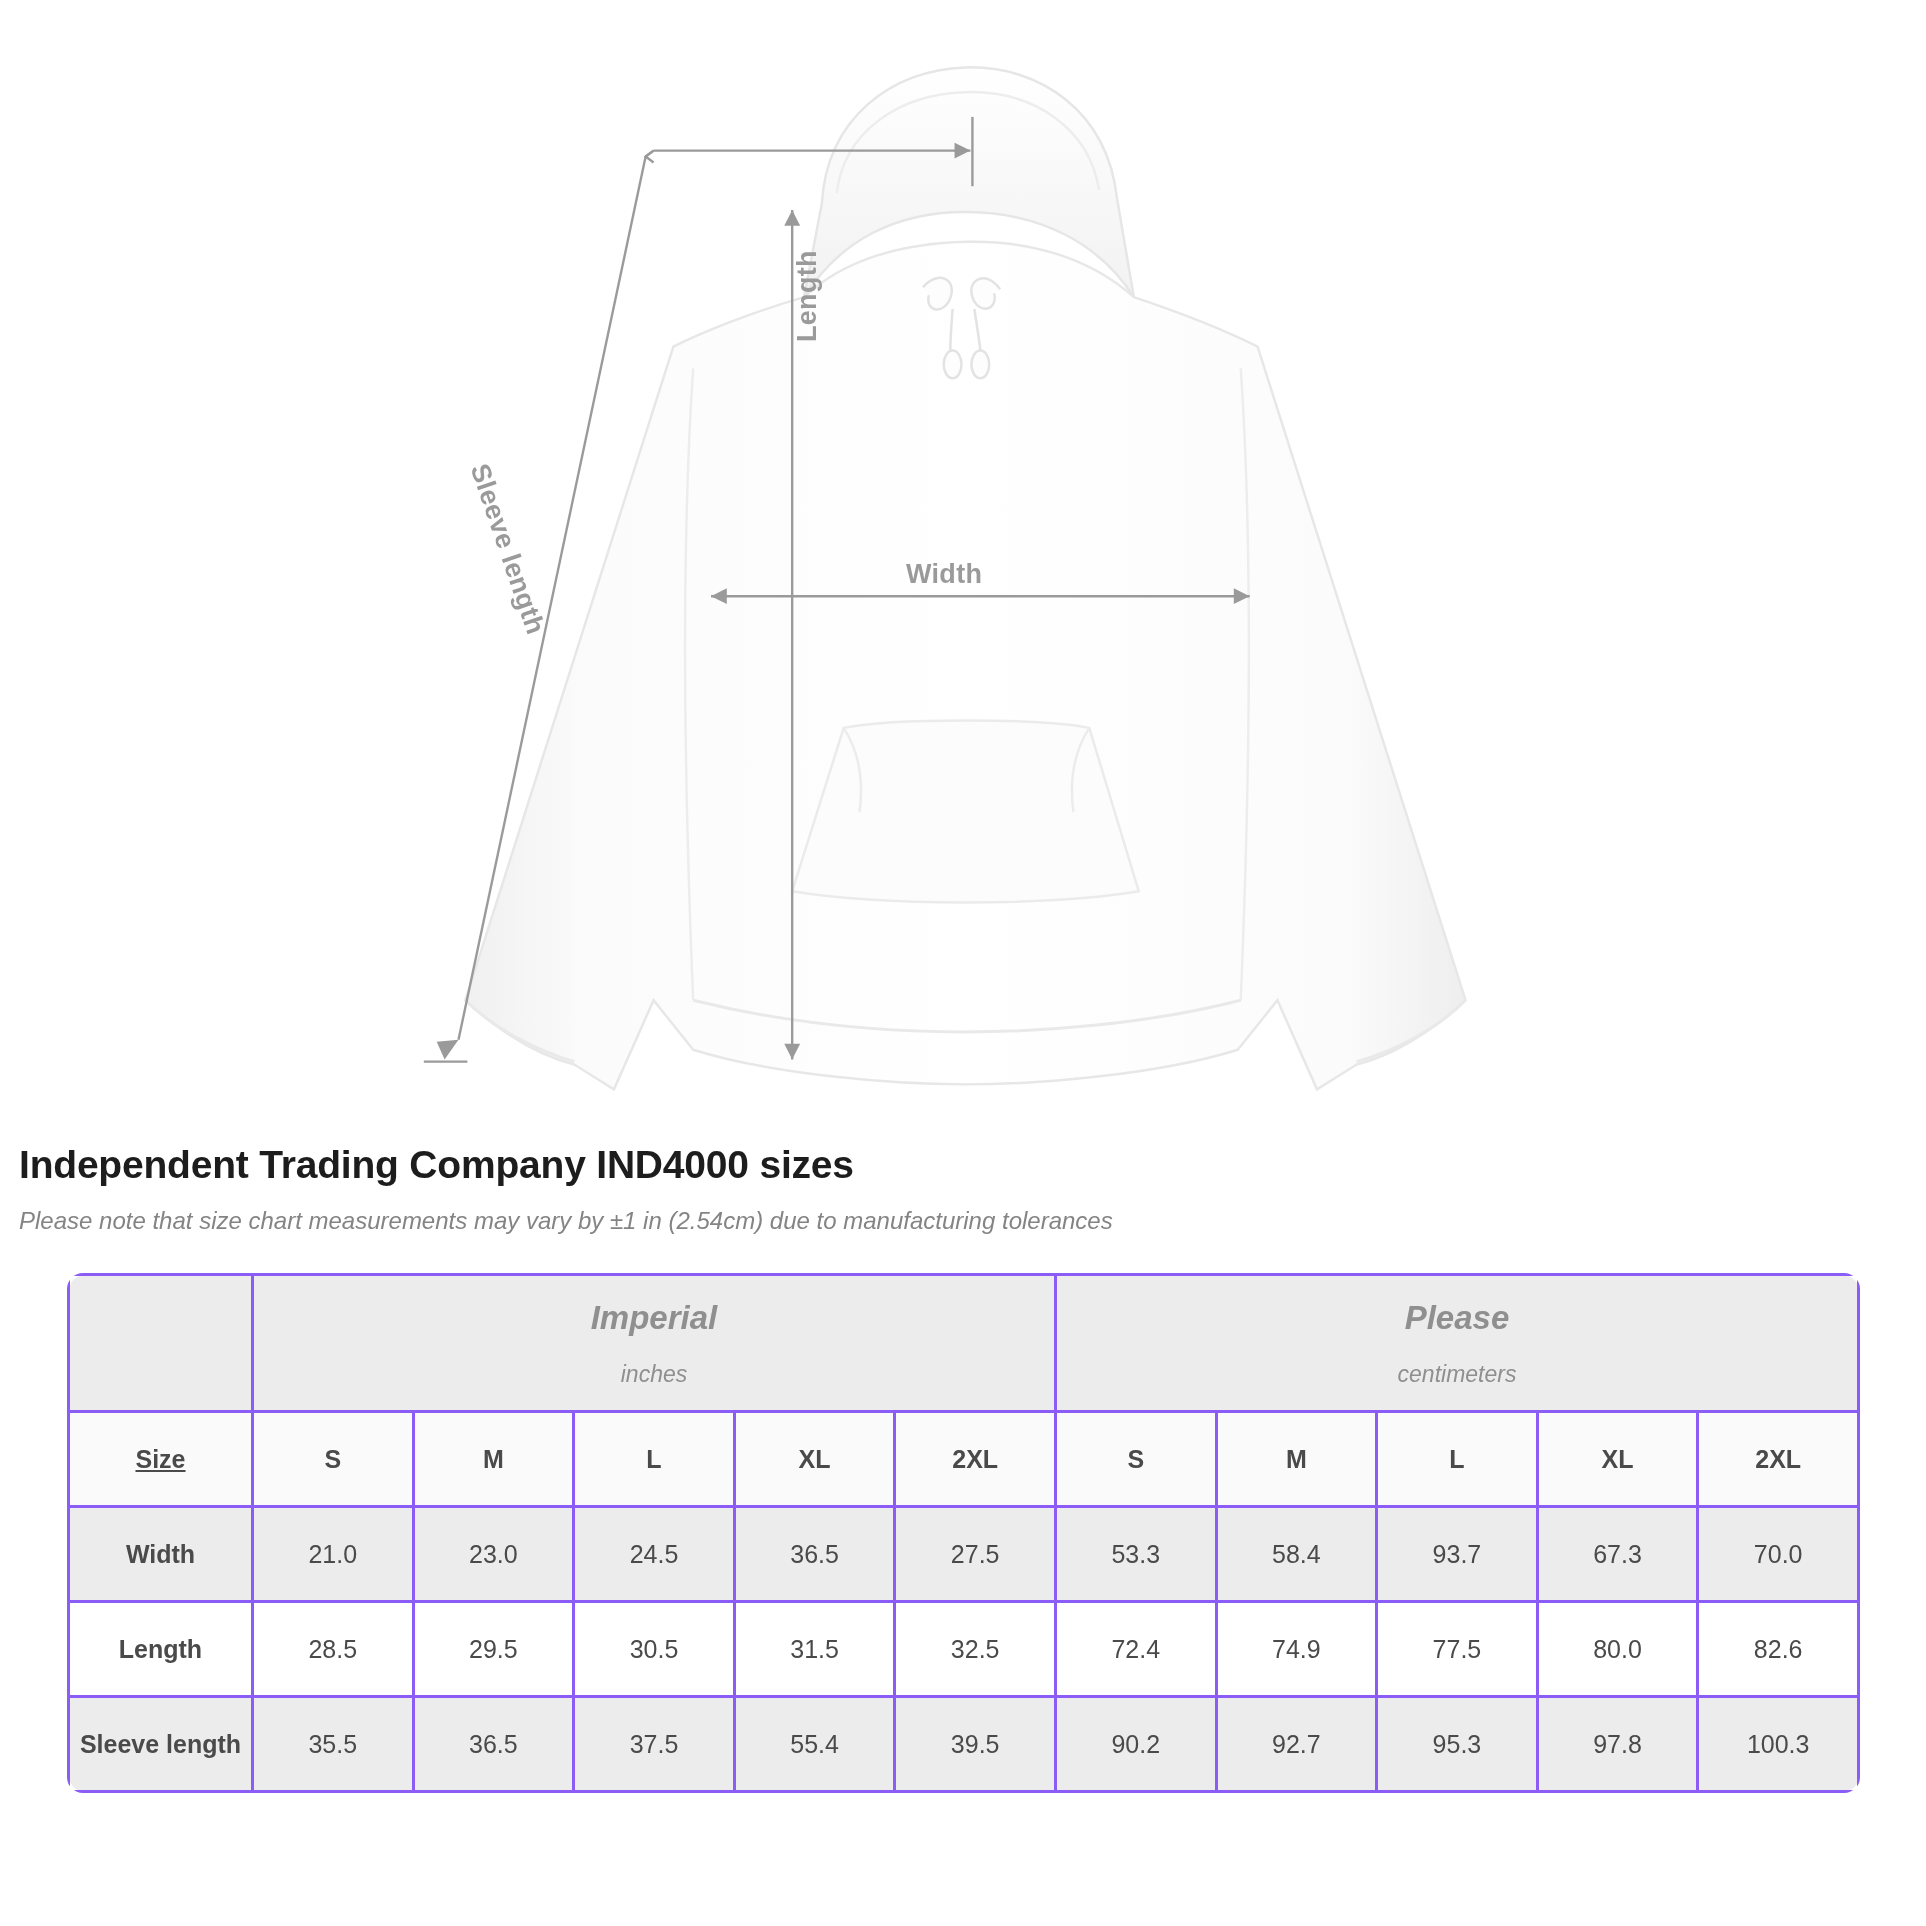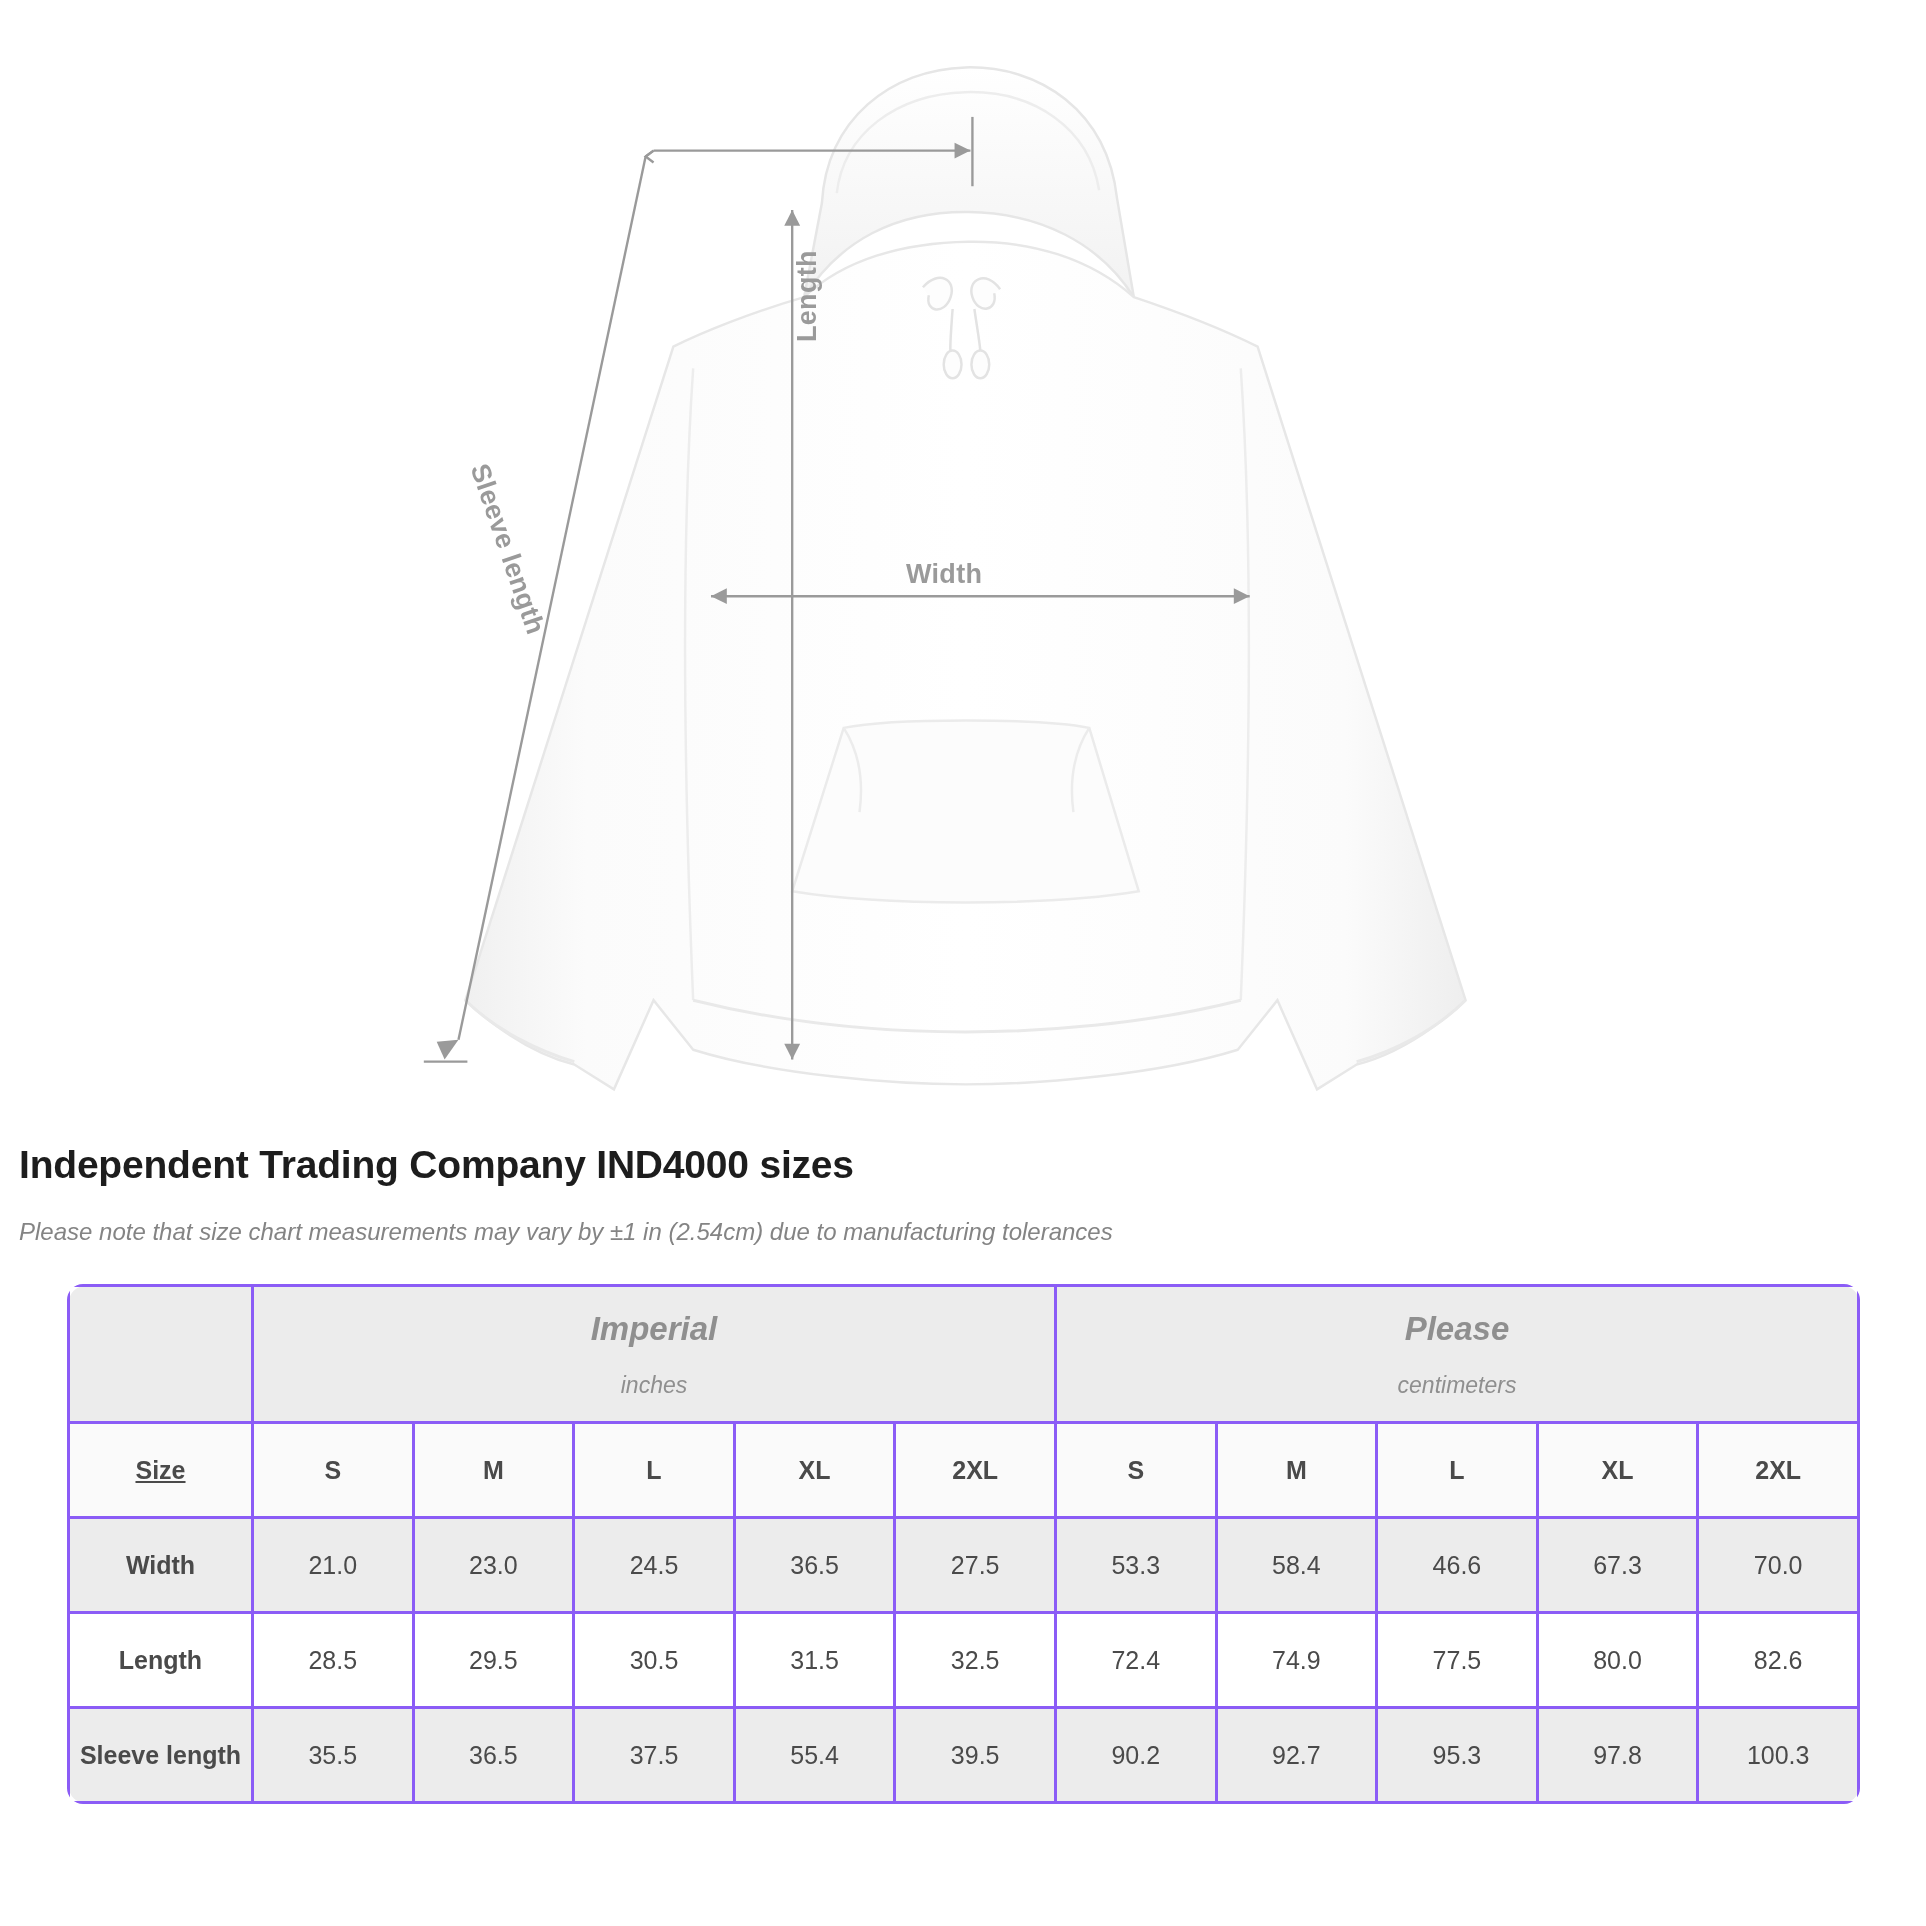--- a/index.html
+++ b/index.html
@@ -61,21 +61,21 @@
     margin-top: 14px;
     padding-left: 19px;
   }
   .main-title {
     font-size: 39px;
     font-weight: bold;
     color: #1d1d1d;
     letter-spacing: -0.2px;
   }
   .sub-note {
-    margin-top: 31px;
+    margin-top: 20px;
     font-size: 24px;
     font-style: italic;
     color: #848484;
   }
 
   
   .table-wrap {
     margin: 38px 67px 0 67px;
     border-radius: 16px;
     overflow: hidden;
@@ -270,21 +270,21 @@
 
       <tr class="data-row shade">
         <td class="rowhead col-first">Width</td>
         <td class="cell">21.0</td>
         <td class="cell">23.0</td>
         <td class="cell">24.5</td>
         <td class="cell">36.5</td>
         <td class="cell">27.5</td>
         <td class="cell">53.3</td>
         <td class="cell">58.4</td>
-        <td class="cell">46.6</td>
+        <td class="cell">93.7</td>
         <td class="cell">67.3</td>
         <td class="cell">70.0</td>
       </tr>
 
       <tr class="data-row">
         <td class="rowhead col-first">Length</td>
         <td class="cell">28.5</td>
         <td class="cell">29.5</td>
         <td class="cell">30.5</td>
         <td class="cell">31.5</td>

